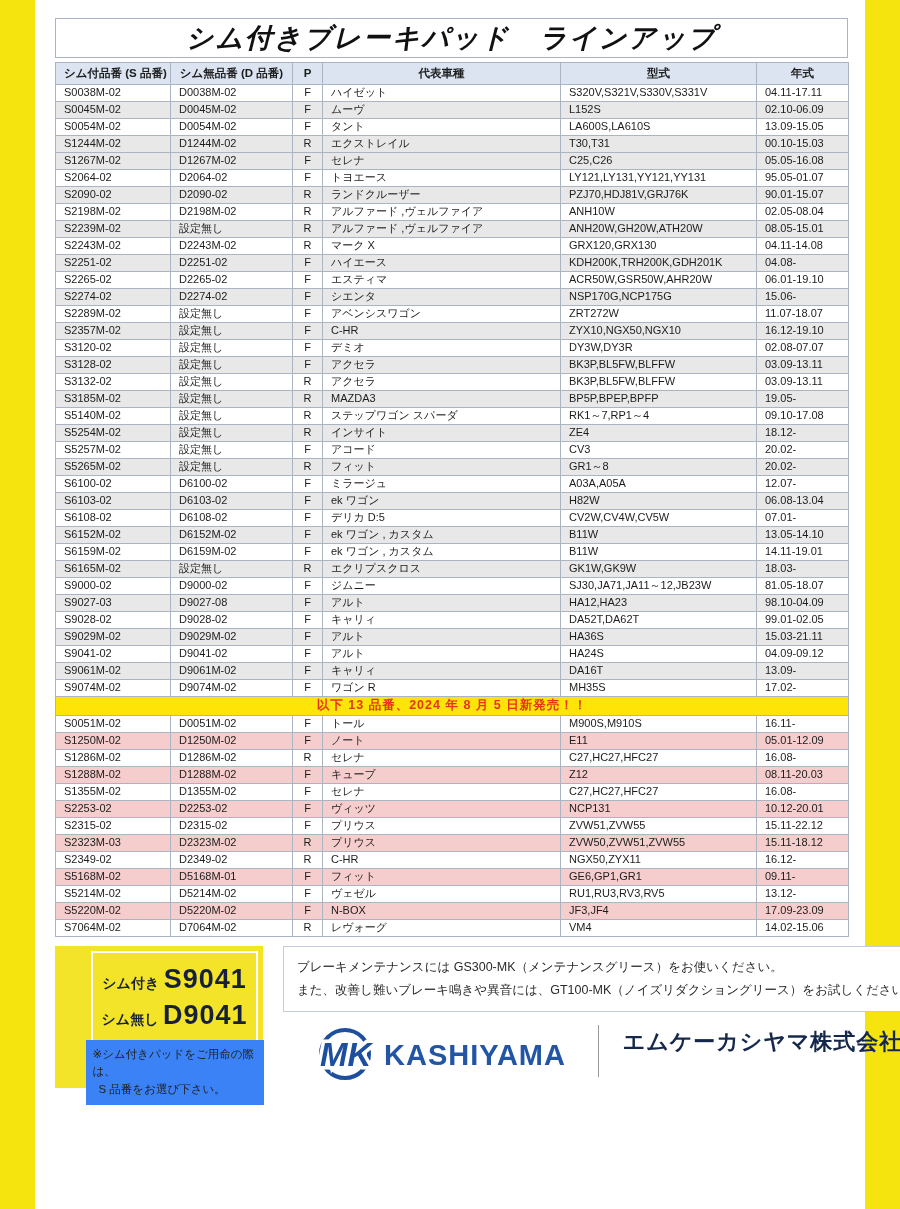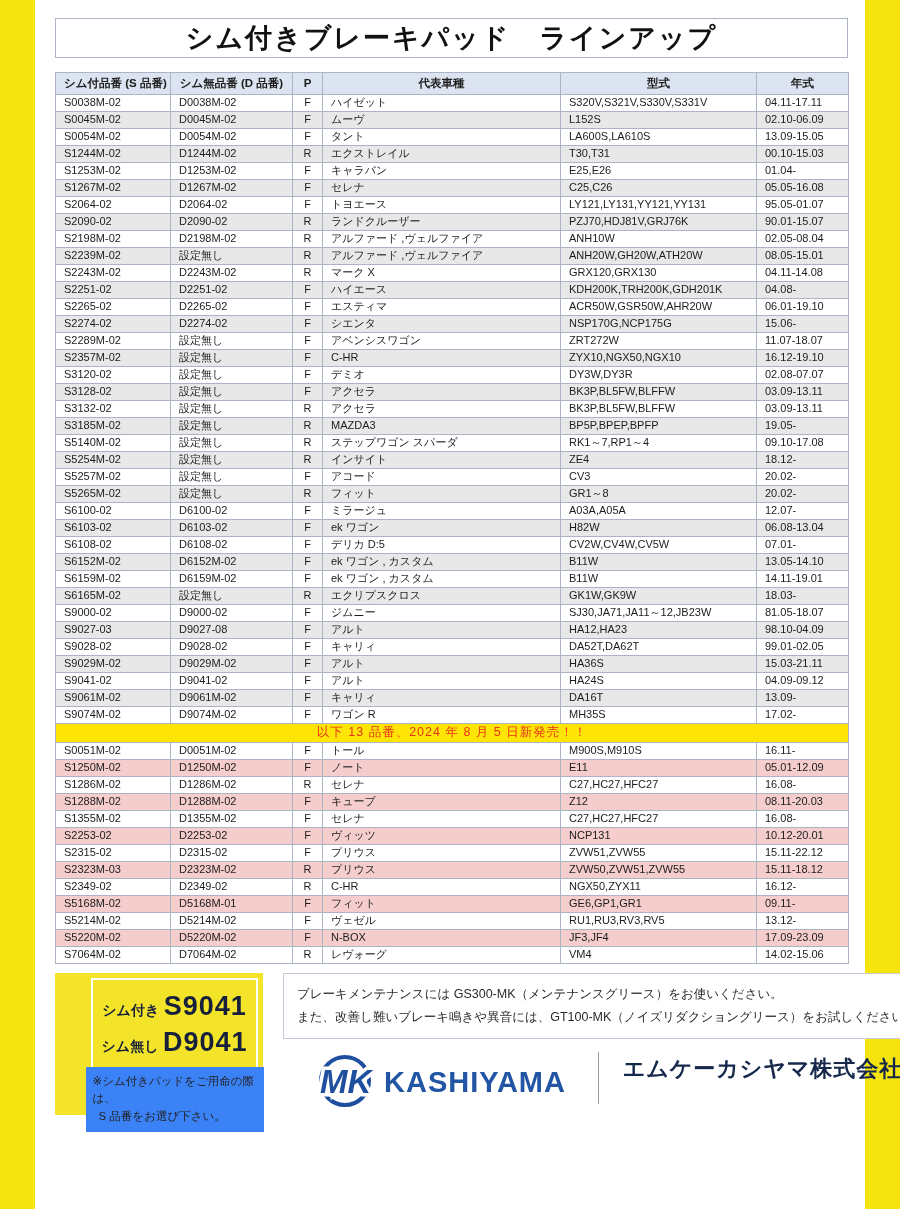--- a/index.html
+++ b/index.html
@@ -10,21 +10,21 @@
     -webkit-font-smoothing:antialiased;
   }
   .page{
     position:absolute;left:35px;top:0;width:830px;height:1209px;
     background:#ffffff;box-sizing:border-box;padding:18px 17px 0 20px;
   }
   
   .title-box{
     border:1px solid #aab4c2;box-sizing:border-box;
     height:40px;display:flex;align-items:center;justify-content:center;
-    margin-bottom:14px;width:793px;background:#fff;
+    margin-bottom:4px;width:793px;background:#fff;font-style:italic;
   }
   .title-box h1{
     margin:0;font-size:27px;font-weight:600;color:#111;letter-spacing:2px;
   }
   
   table.lineup{
     border-collapse:collapse;table-layout:fixed;width:793px;background:#fff;
     border:1px solid #8e9aac;
   }
   table.lineup th,table.lineup td{
@@ -33,21 +33,21 @@
     overflow:hidden;white-space:nowrap;line-height:1.25;
   }
   table.lineup th{
     background:#dbe4f0;font-weight:600;text-align:center;height:22px;font-size:11.5px;
   }
   th.h-s,th.h-d{text-align:left;padding-left:8px;}
   td.c-p{text-align:center;padding:1px 2px;}
   tr.alt td{background:#e8e8e8;}
   tr.pink td{background:#f5cdcd;}
   tr.banner td{
-    background:#ffe408;color:#e53517;font-weight:normal;font-size:12.5px;
+    background:#ffe408;color:#e53517;font-weight:bold;font-size:12.5px;
     text-align:center;letter-spacing:1px;height:18px;
   }
   
   .footer{display:flex;margin-top:9px;width:793px;}
   .shim-box{
     width:208px;background:#f3e42a;box-sizing:border-box;
     padding:5px;flex-shrink:0;height:142px;
   }
   .shim-box-inner{
     border:2px solid #ffffff;height:100%;box-sizing:border-box;
@@ -135,28 +135,20 @@
           <td>13.09-15.05</td>
         </tr>
         <tr class="alt">
           <td>S1244M-02</td>
           <td>D1244M-02</td>
           <td class="c-p">R</td>
           <td>エクストレイル</td>
           <td>T30,T31</td>
           <td>00.10-15.03</td>
         </tr>
-        <tr>
-          <td>S1253M-02</td>
-          <td>D1253M-02</td>
-          <td class="c-p">F</td>
-          <td>キャラバン</td>
-          <td>E25,E26</td>
-          <td>01.04-</td>
-        </tr>
         <tr class="alt">
           <td>S1267M-02</td>
           <td>D1267M-02</td>
           <td class="c-p">F</td>
           <td>セレナ</td>
           <td>C25,C26</td>
           <td>05.05-16.08</td>
         </tr>
         <tr>
           <td>S2064-02</td>

